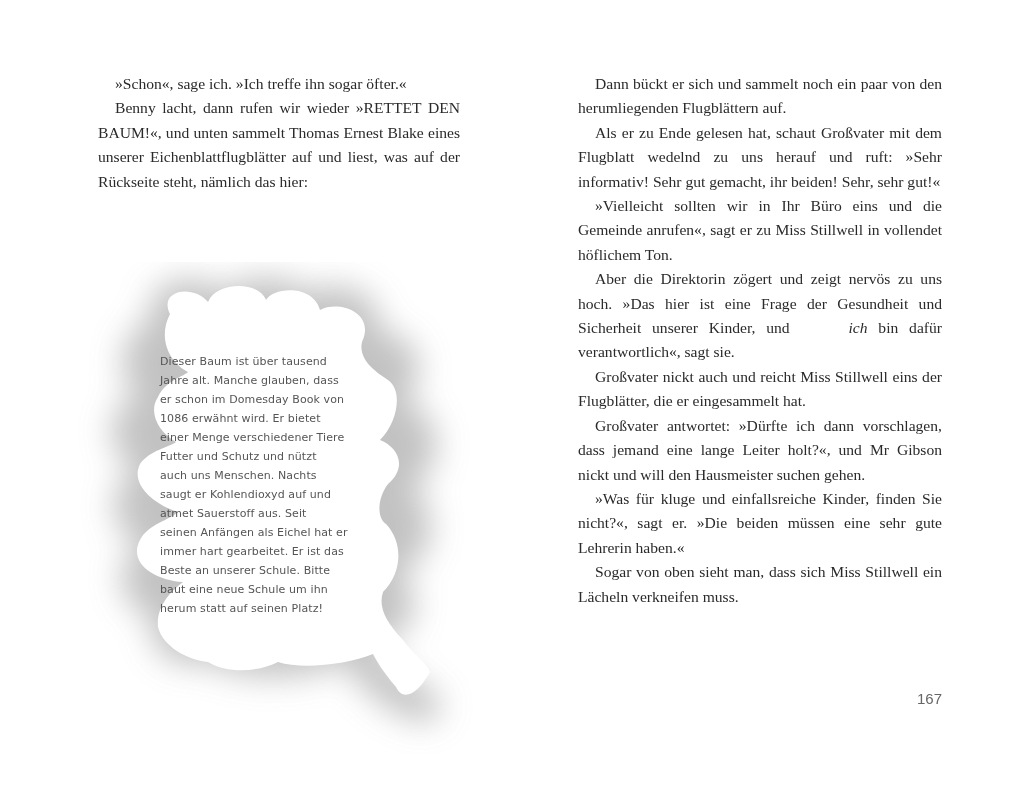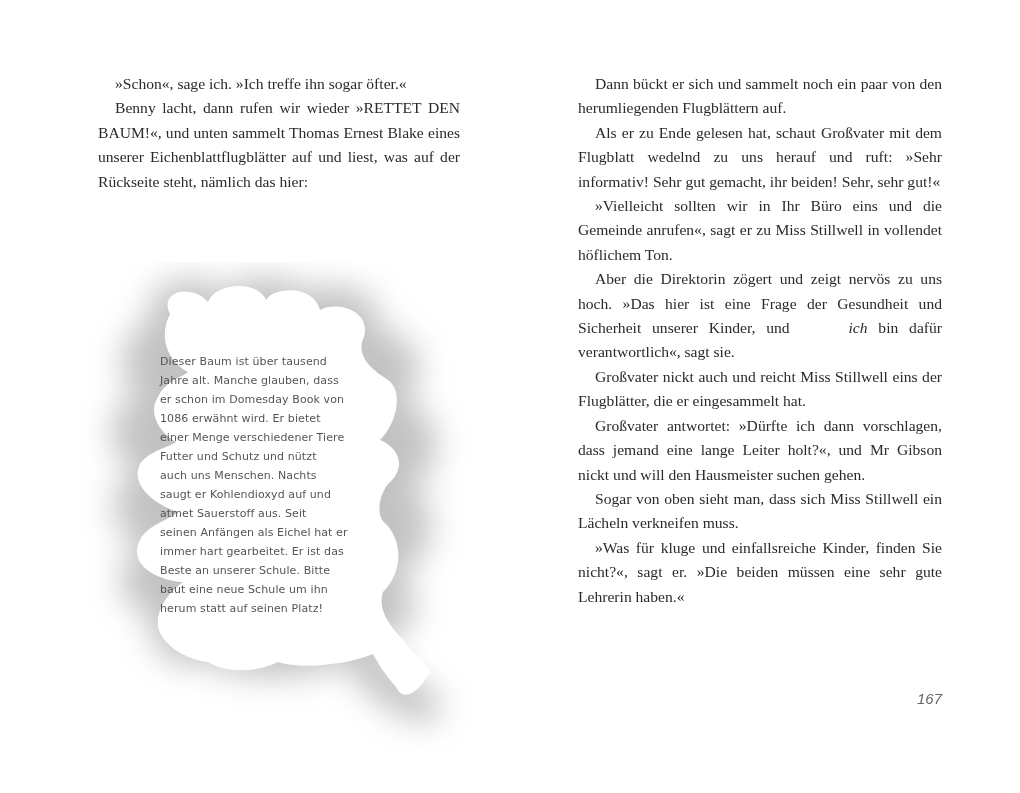--- a/index.html
+++ b/index.html
@@ -24,21 +24,21 @@
     position:absolute; left:102px; top:90px; width:270px;
     font-family:"DejaVu Sans", sans-serif;
     font-size:11px; line-height:19px;
     color:#555;
     letter-spacing:0.1px;
     white-space:pre-line;
   }
   .page-number {
     position:absolute; right:78px; top:690px;
     font-family:"Liberation Sans", "DejaVu Sans", sans-serif;
-    font-size:15px; color:#666;font-style:italic;
+    font-size:15px; color:#666;
   }
   em { font-style:italic;margin-left:48px; }
 </style>
 </head>
 <body>
 
 <div class="page page-left">
   <div class="text-block left-text">
     <p class="para">»Schon«, sage ich. »Ich treffe ihn sogar öfter.«</p>
     <p class="para">Benny lacht, dann rufen wir wieder »RETTET DEN BAUM!«, und unten sammelt Thomas Ernest Blake eines unserer Eichenblattflugblätter auf und liest, was auf der Rückseite steht, nämlich das hier:</p>
@@ -74,17 +74,17 @@
 </div>
 
 <div class="page page-right">
   <div class="text-block right-text">
     <p class="para">Dann bückt er sich und sammelt noch ein paar von den herumliegenden Flugblättern auf.</p>
     <p class="para">Als er zu Ende gelesen hat, schaut Großvater mit dem Flugblatt wedelnd zu uns herauf und ruft: »Sehr informativ! Sehr gut gemacht, ihr beiden! Sehr, sehr gut!«</p>
     <p class="para">»Vielleicht sollten wir in Ihr Büro eins und die Gemeinde anrufen«, sagt er zu Miss Stillwell in vollendet höflichem Ton.</p>
     <p class="para"><span>Aber die Direktorin zögert und zeigt nervös zu uns hoch. »Das hier ist eine Frage der Gesundheit und Sicherheit unserer Kinder, und </span><em>ich</em><span> bin dafür verantwortlich«, sagt sie.</span></p>
     <p class="para">Großvater nickt auch und reicht Miss Stillwell eins der Flugblätter, die er eingesammelt hat.</p>
     <p class="para">Großvater antwortet: »Dürfte ich dann vorschlagen, dass jemand eine lange Leiter holt?«, und Mr Gibson nickt und will den Hausmeister suchen gehen.</p>
+    <p class="para">»Was für kluge und einfallsreiche Kinder, finden Sie nicht?«, sagt er. »Die beiden müssen eine sehr gute Lehrerin haben.«</p>
     <p class="para">Sogar von oben sieht man, dass sich Miss Stillwell ein Lächeln verkneifen muss.</p>
-    <p class="para">»Was für kluge und einfallsreiche Kinder, finden Sie nicht?«, sagt er. »Die beiden müssen eine sehr gute Lehrerin haben.«</p>
   </div>
   <div class="page-number">167</div>
 </div>
 
 </body></html>

